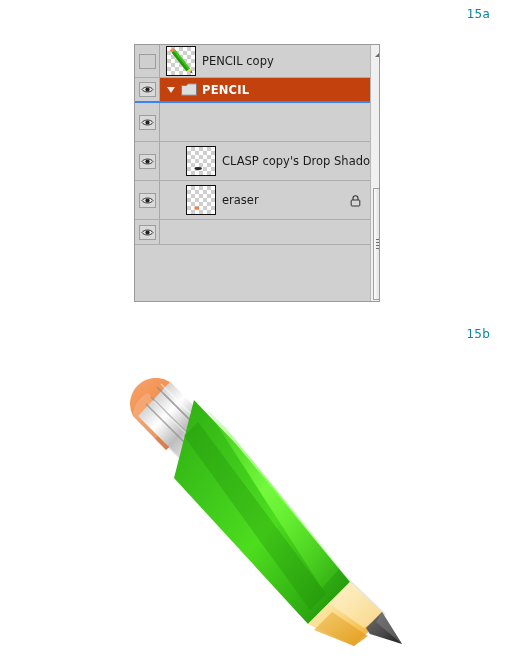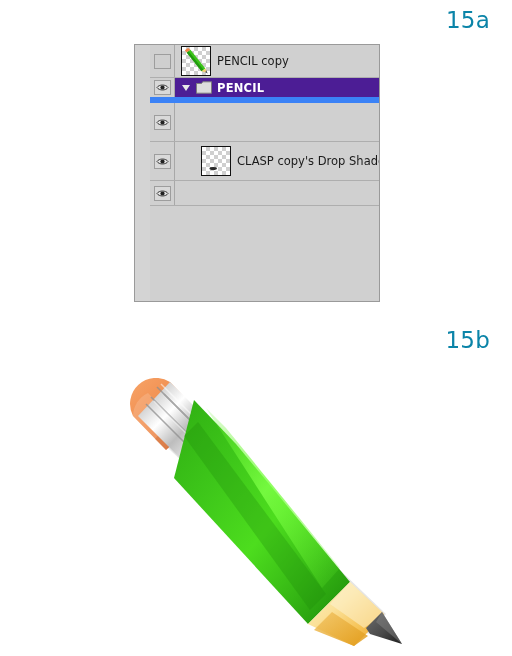--- a/index.html
+++ b/index.html
@@ -12,21 +12,21 @@
     height: 656px;
     position: relative;
     font-family: "Liberation Sans", sans-serif;
     overflow: hidden;
   }
 
   
   .fig-label {
     position: absolute;
     right: 22px;
-    font-size: 23px;
+    font-size: 12px;
     font-weight: 400;
     color: #0b84a8;
     letter-spacing: 0.2px;
     font-family: "DejaVu Sans", sans-serif;
     text-align: center;
   }
   #fig-a { top: 7px; }
   #fig-b { top: 327px; }
 
   
@@ -41,39 +41,38 @@
     box-sizing: border-box;
     overflow: hidden;
     display: flex;
     flex-direction: row;
   }
   .rows-area {
     width: 235px;
     height: 100%;
     position: relative;
     background: #d0d0d0;
-    margin-left: 15px;
   }
 
   .layer-row {
     position: relative;
     display: flex;
     align-items: center;
     height: 39px;
     box-sizing: border-box;
     border-bottom: 1px solid #aeaeae;
     background: #d0d0d0;
     color: #1a1a1a;
     font-size: 11.5px;
   }
   .layer-row.thin { height: 25px; }
   .layer-row.selected {
-    background: #4c1d95;
+    background: #c2410c;
     color: #ffffff;
-    border-bottom: 6px solid #3b82f6;
+    border-bottom: 2px solid #3b82f6;
     font-weight: bold;
   }
   .layer-row.clipped-top { height: 33px; align-items: flex-end; }
 
   
   .eye-cell {
     width: 25px;
     min-width: 25px;
     height: 100%;
     display: flex;
@@ -297,20 +296,42 @@
       <div class="row-body">
         <div class="thumb indent">
           <svg class="thumb-art" viewBox="0 0 30 30">
             <ellipse cx="12" cy="23" rx="4" ry="1.6" fill="#2a2a2a"></ellipse>
           </svg>
         </div>
         <span class="layer-name">CLASP copy's Drop Shadow</span>
       </div>
     </div>
 
+    <div class="layer-row">
+      <div class="eye-cell">
+        <div class="eye-box">
+          <svg class="eye-svg" width="13" height="9" viewBox="0 0 13 9">
+            <path d="M1 4.5 C3 1.2 10 1.2 12 4.5 C10 7.8 3 7.8 1 4.5 Z" fill="#e4e4e4" stroke="#3a3a3a" stroke-width="1"></path>
+            <circle cx="6.5" cy="4.5" r="2.1" fill="#222"></circle>
+          </svg>
+        </div>
+      </div>
+      <div class="row-body">
+        <div class="thumb indent">
+          <svg class="thumb-art" viewBox="0 0 30 30">
+            <rect x="8" y="22" width="5" height="3.2" fill="#ee8547"></rect>
+          </svg>
+        </div>
+        <span class="layer-name">eraser</span>
+        <svg class="lock-ico" width="11" height="13" viewBox="0 0 11 13">
+          <path d="M3 6 V4.2 a2.5 2.5 0 0 1 5 0 V6" fill="none" stroke="#333" stroke-width="1.1"></path>
+          <rect x="1.2" y="6" width="8.6" height="6" rx="0.8" fill="#d7d7d7" stroke="#333" stroke-width="1"></rect>
+        </svg>
+      </div>
+    </div>
 
 
     <div class="layer-row thin">
       <div class="eye-cell">
         <div class="eye-box">
           <svg class="eye-svg" width="13" height="9" viewBox="0 0 13 9">
             <path d="M1 4.5 C3 1.2 10 1.2 12 4.5 C10 7.8 3 7.8 1 4.5 Z" fill="#e4e4e4" stroke="#3a3a3a" stroke-width="1"></path>
             <circle cx="6.5" cy="4.5" r="2.1" fill="#222"></circle>
           </svg>
         </div>

